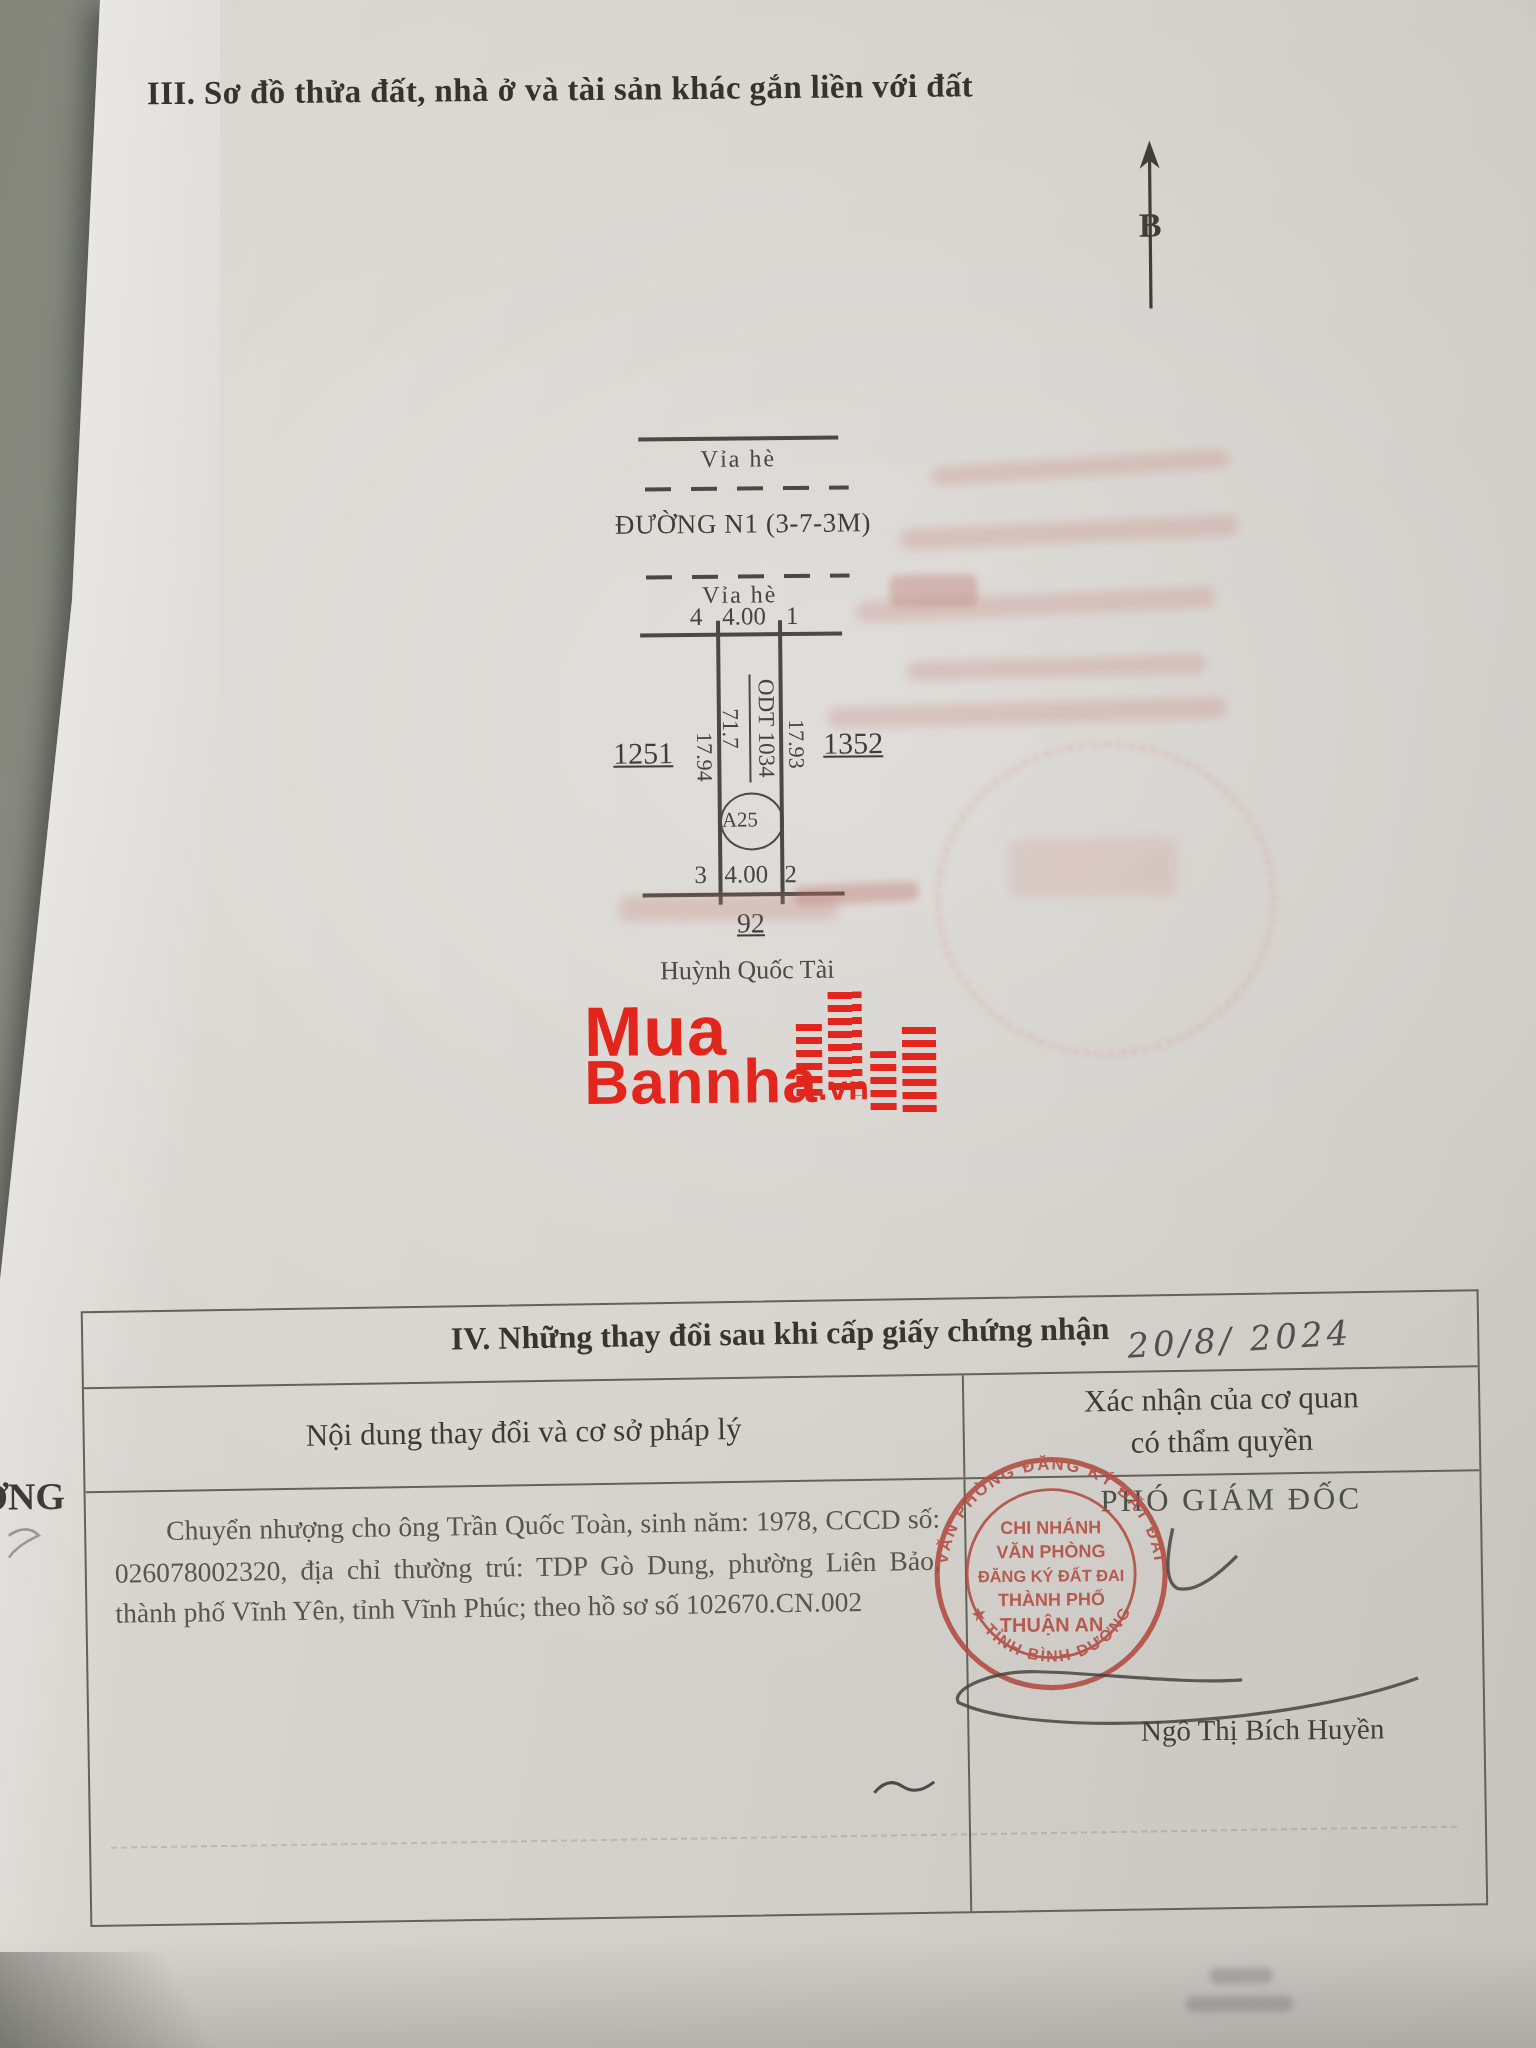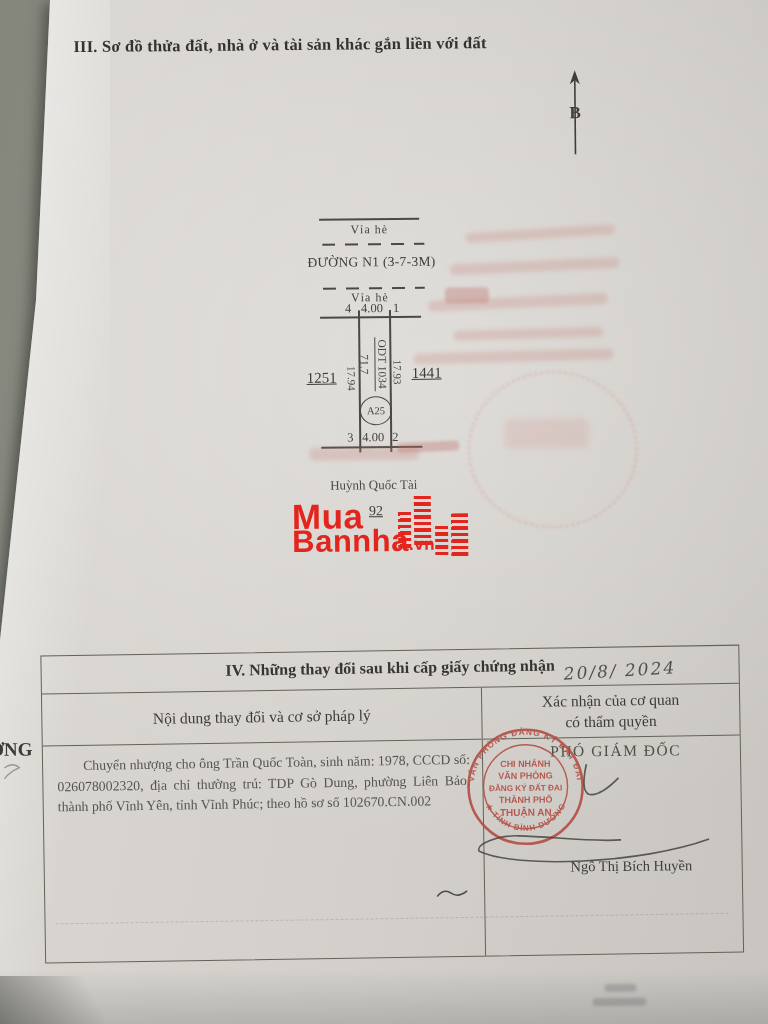--- a/index.html
+++ b/index.html
@@ -39,22 +39,22 @@
     background:repeating-linear-gradient(90deg,#4a4944 0 13px,transparent 13px 23px);}
   .viahe{font-size:12px;color:#46453f;letter-spacing:1px;text-align:center;}
   .road-label{font-size:13.5px;color:#3e3d37;text-align:center;letter-spacing:.3px;}
   .dimnum{font-size:12.5px;color:#45443e;}
   .frac{position:absolute;left:348px;top:346px;width:56px;text-align:center;transform:rotate(90deg);transform-origin:center;}
   .frac .num{font-size:11.5px;color:#45443e;border-bottom:1px solid #4a4944;display:inline-block;padding:0 2px 1px;}
   .frac .den{font-size:11.5px;color:#45443e;}
   .sidedim{position:absolute;width:44px;text-align:center;font-size:11px;color:#45443e;transform:rotate(90deg);}
   .adjplot{font-size:15px;color:#3e3d37;text-decoration:underline;text-align:center;width:44px;}
   .marker-circle{position:absolute;left:361px;top:396px;width:30px;height:27px;border:1.3px solid #4a4944;
-    border-radius:50%;display:flex;align-items:center;justify-content:center;font-size:10.5px;color:#45443e;}
-  .street-no{left:356px;top:455px;width:40px;text-align:center;font-size:14px;color:#3e3d37;text-decoration:underline;margin-top:48px;}
+    border-radius:50%;display:flex;align-items:center;justify-content:flex-start;font-size:10.5px;color:#45443e;}
+  .street-no{left:356px;top:455px;width:40px;text-align:center;font-size:14px;color:#3e3d37;text-decoration:underline;}
   .owner{left:318px;top:477px;width:112px;text-align:center;font-size:13px;color:#4c4b45;}
 
   
   .bleed{position:absolute;background:rgba(198,130,122,.28);border-radius:5px;filter:blur(2.3px);}
   .bleed-dark{position:absolute;background:rgba(185,100,95,.33);border-radius:4px;filter:blur(1.8px);}
   .ghost-stamp{position:absolute;left:468px;top:372px;width:165px;height:152px;border:3px dotted rgba(205,130,120,.32);
     border-radius:50%;filter:blur(1.6px);}
   .ghost-inner{position:absolute;left:505px;top:420px;width:85px;height:30px;background:rgba(205,130,120,.18);
     border-radius:6px;filter:blur(3px);}
 
@@ -135,21 +135,21 @@
 
   <div class="frac">
     <span class="num">ODT 1034</span><br>
     <span class="den">71.7</span>
   </div>
 
   <div class="sidedim" style="left:331px;top:372px;">17.94</div>
   <div class="sidedim" style="left:377px;top:366px;">17.93</div>
 
   <div class="t-abs adjplot" style="left:301px;top:369px;">1251</div>
-  <div class="t-abs adjplot" style="left:406px;top:365px;">1441</div>
+  <div class="t-abs adjplot" style="left:406px;top:365px;">1352</div>
 
   <div class="marker-circle">
     <span>A25</span>
   </div>
 
   <span class="t-abs dimnum" style="left:348px;top:430px;">3</span>
   <span class="t-abs dimnum" style="left:358px;top:430px;width:32px;text-align:center;">4.00</span>
   <span class="t-abs dimnum" style="left:393px;top:430px;">2</span>
 
   <div class="t-abs street-no">92</div>

